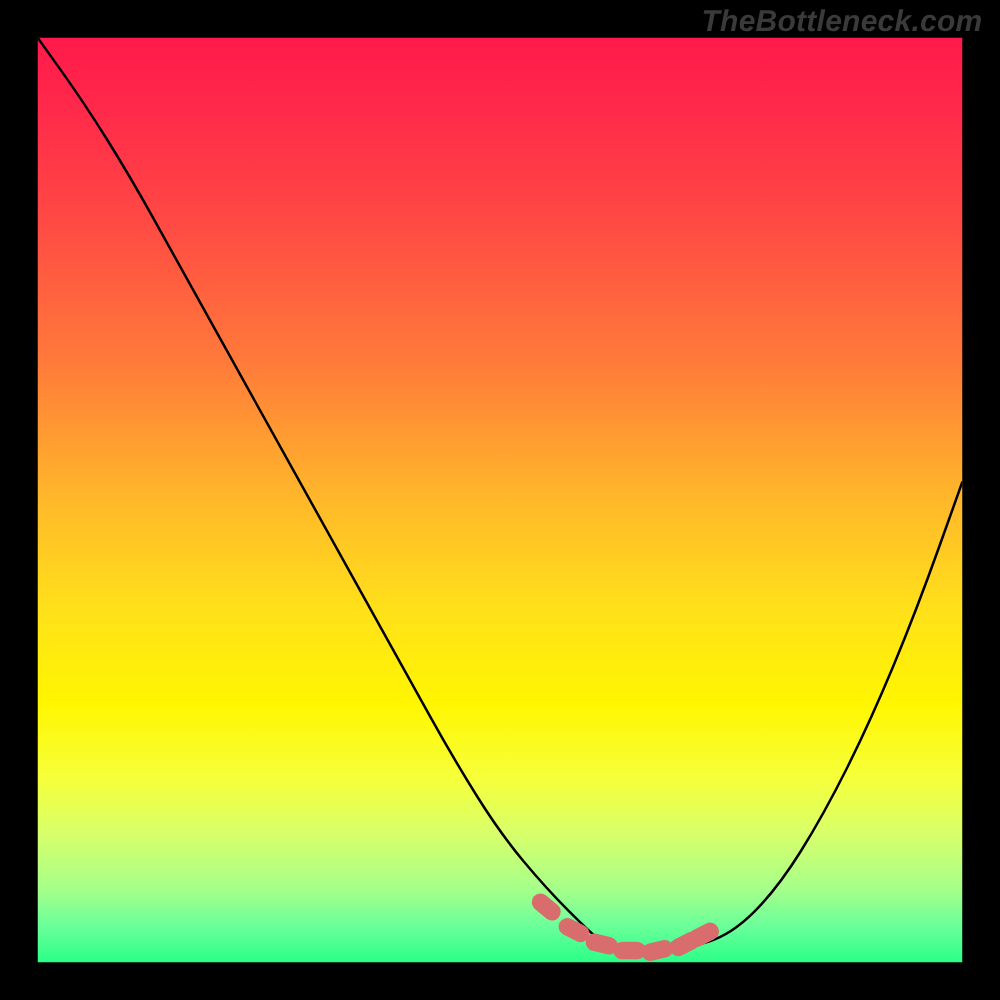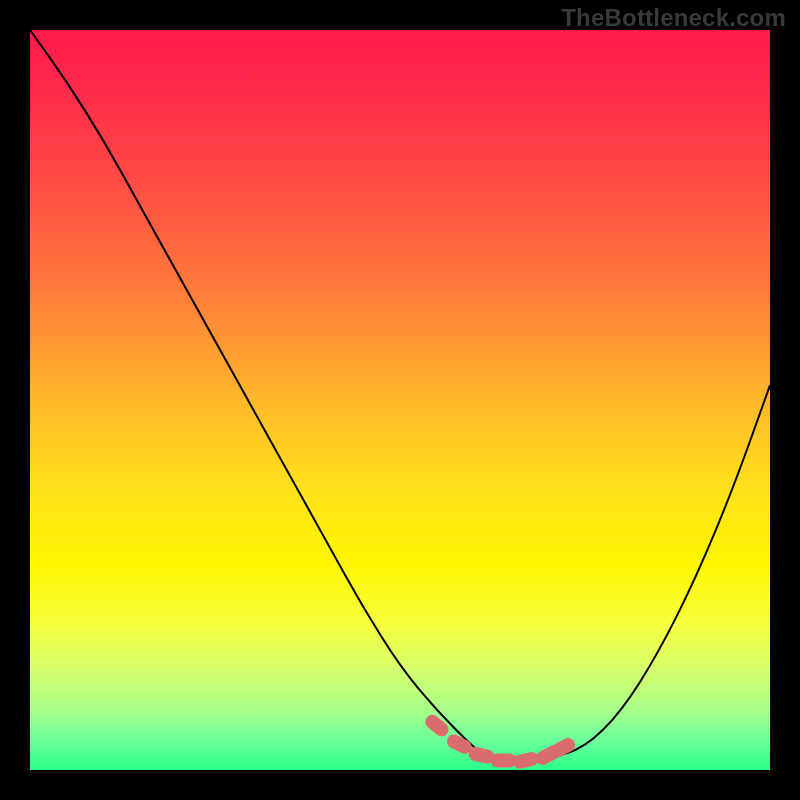--- a/index.html
+++ b/index.html
@@ -9,20 +9,21 @@
     height: 800px;
     background: #000;
     overflow: hidden;
     font-family: Arial, Helvetica, sans-serif;
   }
   .frame {
     position: relative;
     width: 800px;
     height: 800px;
     background: #000;
+    font-style: italic;
   }
   .watermark {
     position: absolute;
     top: 4px;
     right: 14px;
     color: #3a3a3a;
     font-size: 24px;
     font-weight: 600;
     letter-spacing: 0.2px;
     user-select: none;

